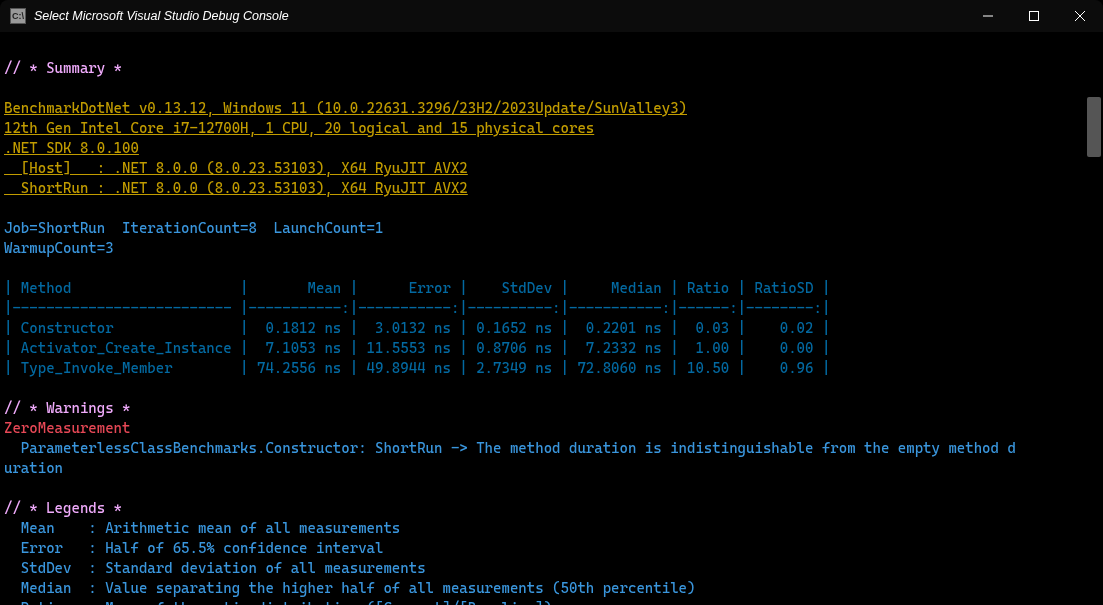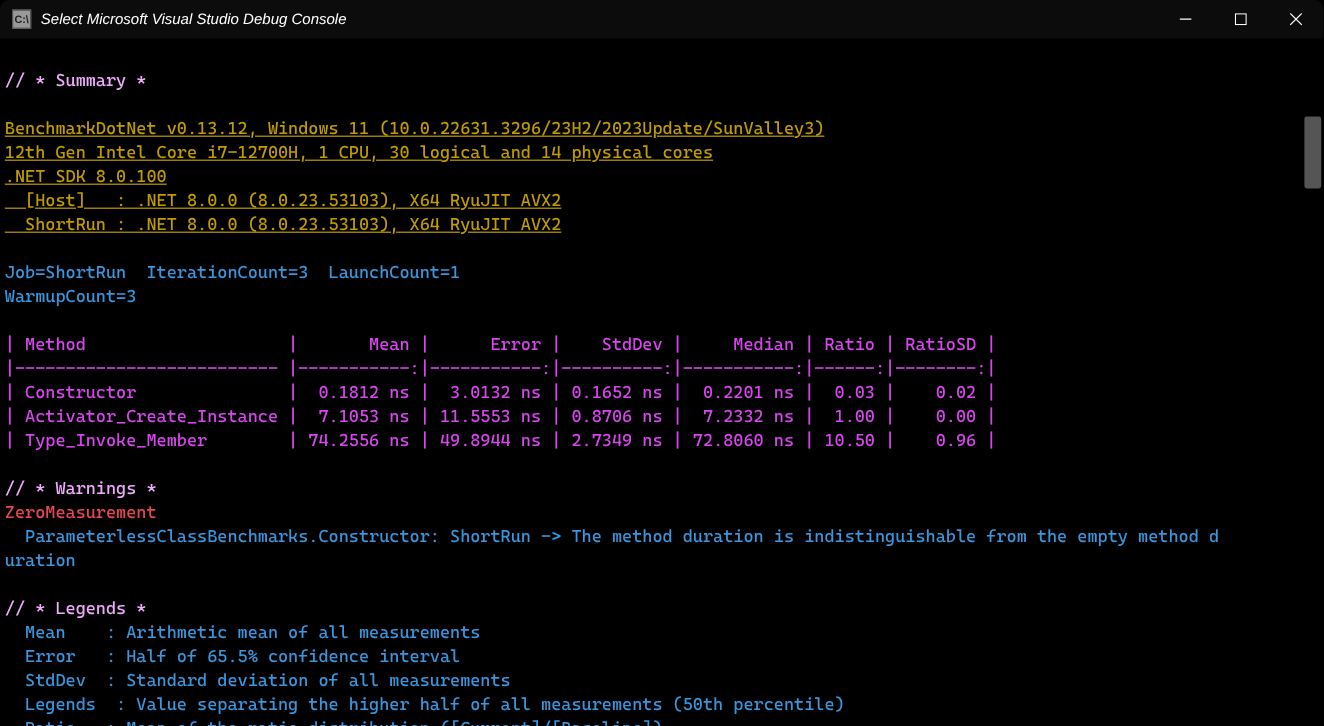--- a/index.html
+++ b/index.html
@@ -40,21 +40,21 @@
   }
   .winbtn svg { stroke:#fff; fill:none; stroke-width:1; }
   .terminal {
     padding:6px 0 0 4px;
     white-space:pre;
     letter-spacing:0;
   }
   .c-magenta { color:#f0abfc; }
   .c-yellow  { color:#c19c00;text-decoration:underline; }
   .c-cyan    { color:#3a96dd; }
-  .c-white   { color:#d946ef; }
+  .c-white   { color:#0369a1; }
   .c-red     { color:#e74856;text-align:center; }
   .scrollbar {
     position:absolute;
     right:2px; top:97px;
     width:14px; height:60px;
     background:#555;
     border-radius:2px;
   }
 </style>
 </head>
@@ -79,40 +79,40 @@
         <line x1="0" y1="0" x2="10" y2="10"></line>
         <line x1="10" y1="0" x2="0" y2="10"></line>
       </svg>
   </div>
 </div>
 
 <div class="terminal">
 <span class="c-magenta">// * Summary *</span>
 
 <span class="c-yellow">BenchmarkDotNet v0.13.12, Windows 11 (10.0.22631.3296/23H2/2023Update/SunValley3)</span>
-<span class="c-yellow">12th Gen Intel Core i7-12700H, 1 CPU, 30 logical and 14 physical cores</span>
+<span class="c-yellow">12th Gen Intel Core i7-12700H, 1 CPU, 20 logical and 15 physical cores</span>
 <span class="c-yellow">.NET SDK 8.0.100</span>
 <span class="c-yellow">  [Host]   : .NET 8.0.0 (8.0.23.53103), X64 RyuJIT AVX2</span>
 <span class="c-yellow">  ShortRun : .NET 8.0.0 (8.0.23.53103), X64 RyuJIT AVX2</span>
 
-<span class="c-cyan">Job=ShortRun  IterationCount=3  LaunchCount=1</span>
+<span class="c-cyan">Job=ShortRun  IterationCount=8  LaunchCount=1</span>
 <span class="c-cyan">WarmupCount=3</span>
 
 <span class="c-white">| Method                    |       Mean |      Error |    StdDev |     Median | Ratio | RatioSD |</span>
 <span class="c-white">|-------------------------- |-----------:|-----------:|----------:|-----------:|------:|--------:|</span>
 <span class="c-white">| Constructor               |  0.1812 ns |  3.0132 ns | 0.1652 ns |  0.2201 ns |  0.03 |    0.02 |</span>
 <span class="c-white">| Activator_Create_Instance |  7.1053 ns | 11.5553 ns | 0.8706 ns |  7.2332 ns |  1.00 |    0.00 |</span>
 <span class="c-white">| Type_Invoke_Member        | 74.2556 ns | 49.8944 ns | 2.7349 ns | 72.8060 ns | 10.50 |    0.96 |</span>
 
 <span class="c-magenta">// * Warnings *</span>
 <span class="c-red">ZeroMeasurement</span>
 <span class="c-cyan">  ParameterlessClassBenchmarks.Constructor: ShortRun -&gt; The method duration is indistinguishable from the empty method d</span>
 <span class="c-cyan">uration</span>
 
 <span class="c-magenta">// * Legends *</span>
 <span class="c-cyan">  Mean    : Arithmetic mean of all measurements</span>
 <span class="c-cyan">  Error   : Half of 65.5% confidence interval</span>
 <span class="c-cyan">  StdDev  : Standard deviation of all measurements</span>
-<span class="c-cyan">  Legends  : Value separating the higher half of all measurements (50th percentile)</span>
+<span class="c-cyan">  Median  : Value separating the higher half of all measurements (50th percentile)</span>
 <span class="c-cyan">  Ratio   : Mean of the ratio distribution ([Current]/[Baseline])</span>
 </div>
 
 <div class="scrollbar"></div>
 
 </body></html>

